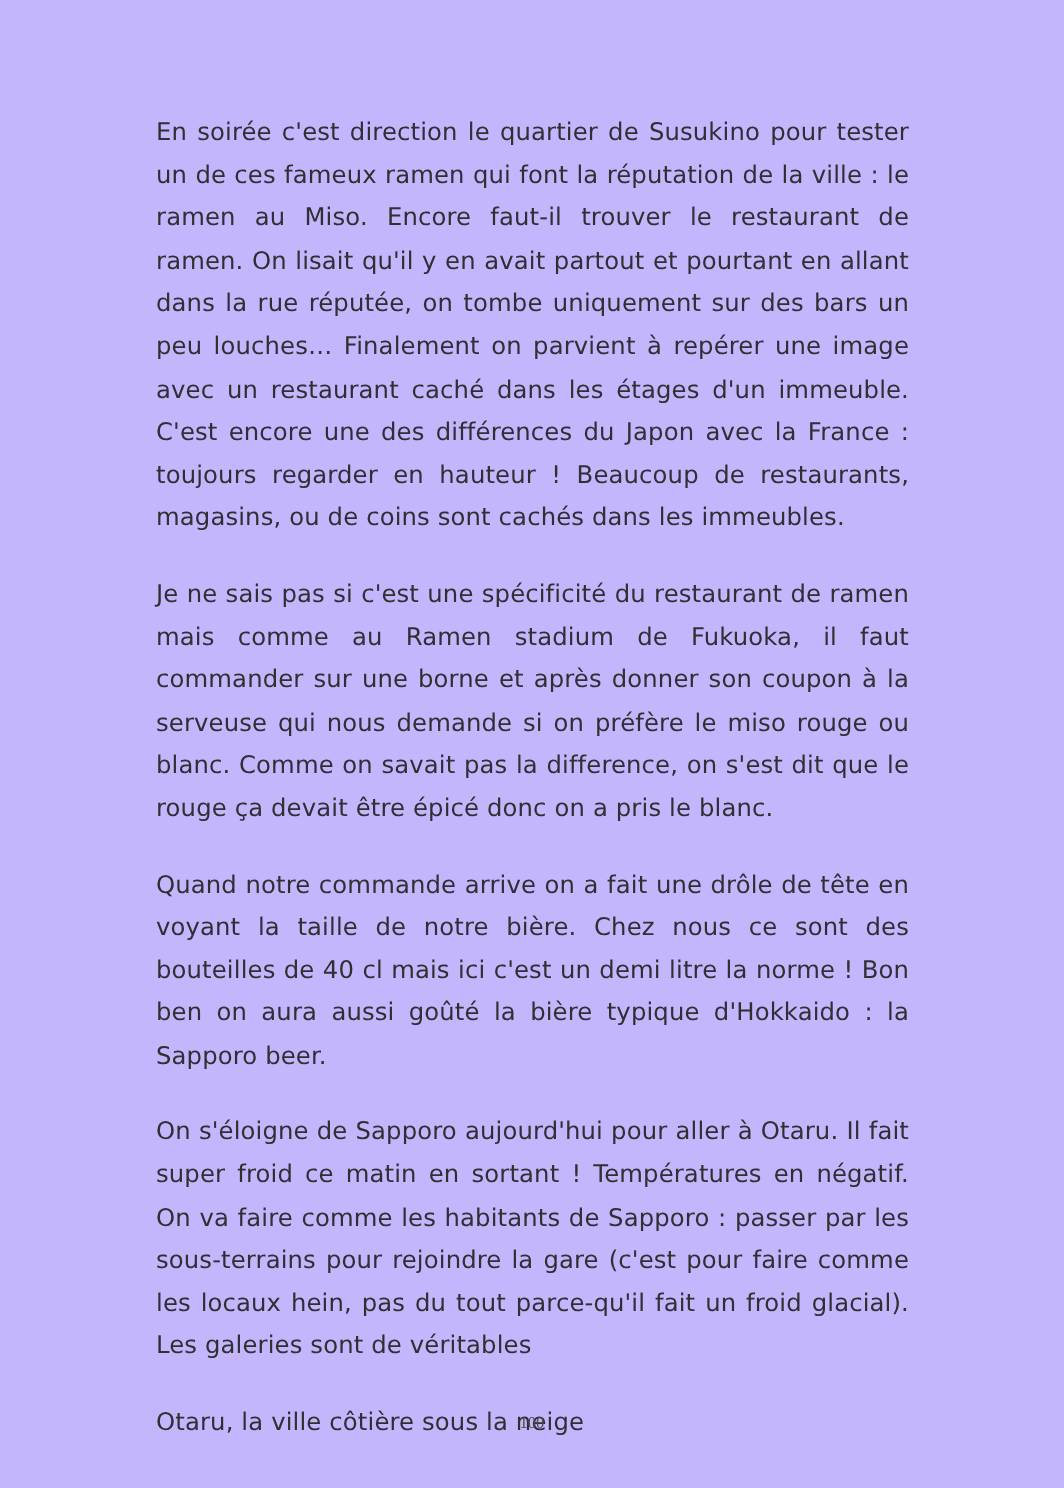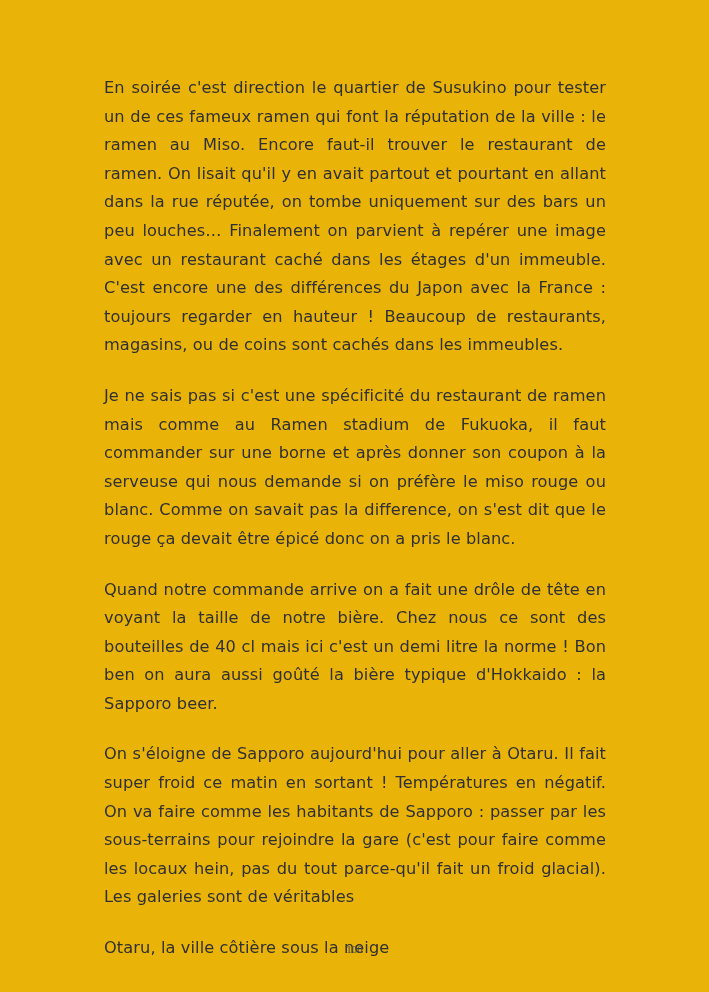--- a/index.html
+++ b/index.html
@@ -14,21 +14,21 @@
     color: #2d2d2d;
     position: relative;
     overflow: hidden;
   }
   .page {
     position: absolute;
     left: 0;
     top: 0;
     width: 709px;
     height: 992px;
-    background: #eab308;
+    background: #c4b5fd;
   }
   .content {
     position: absolute;
     left: 104px;
     top: 74px;
     width: 502px;
   }
   p.para {
     margin: 0 0 22px 0;
     font-size: 16.2px;

